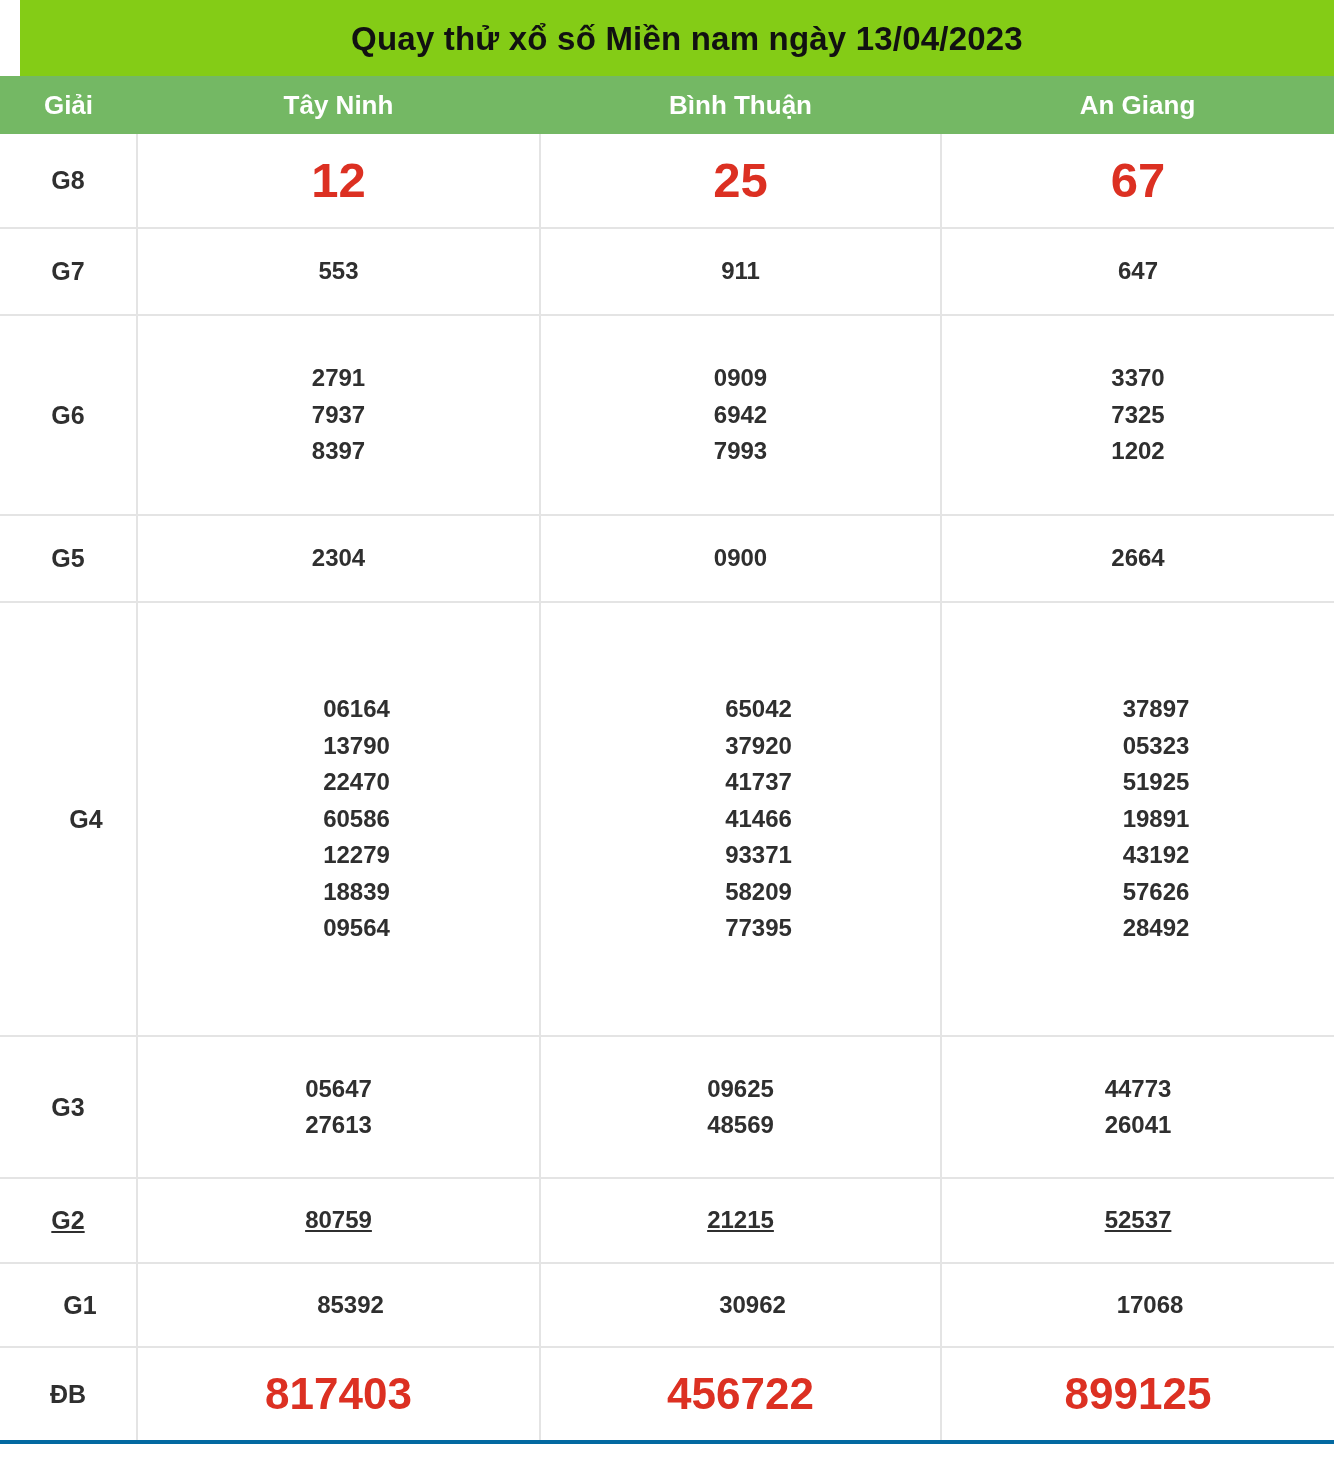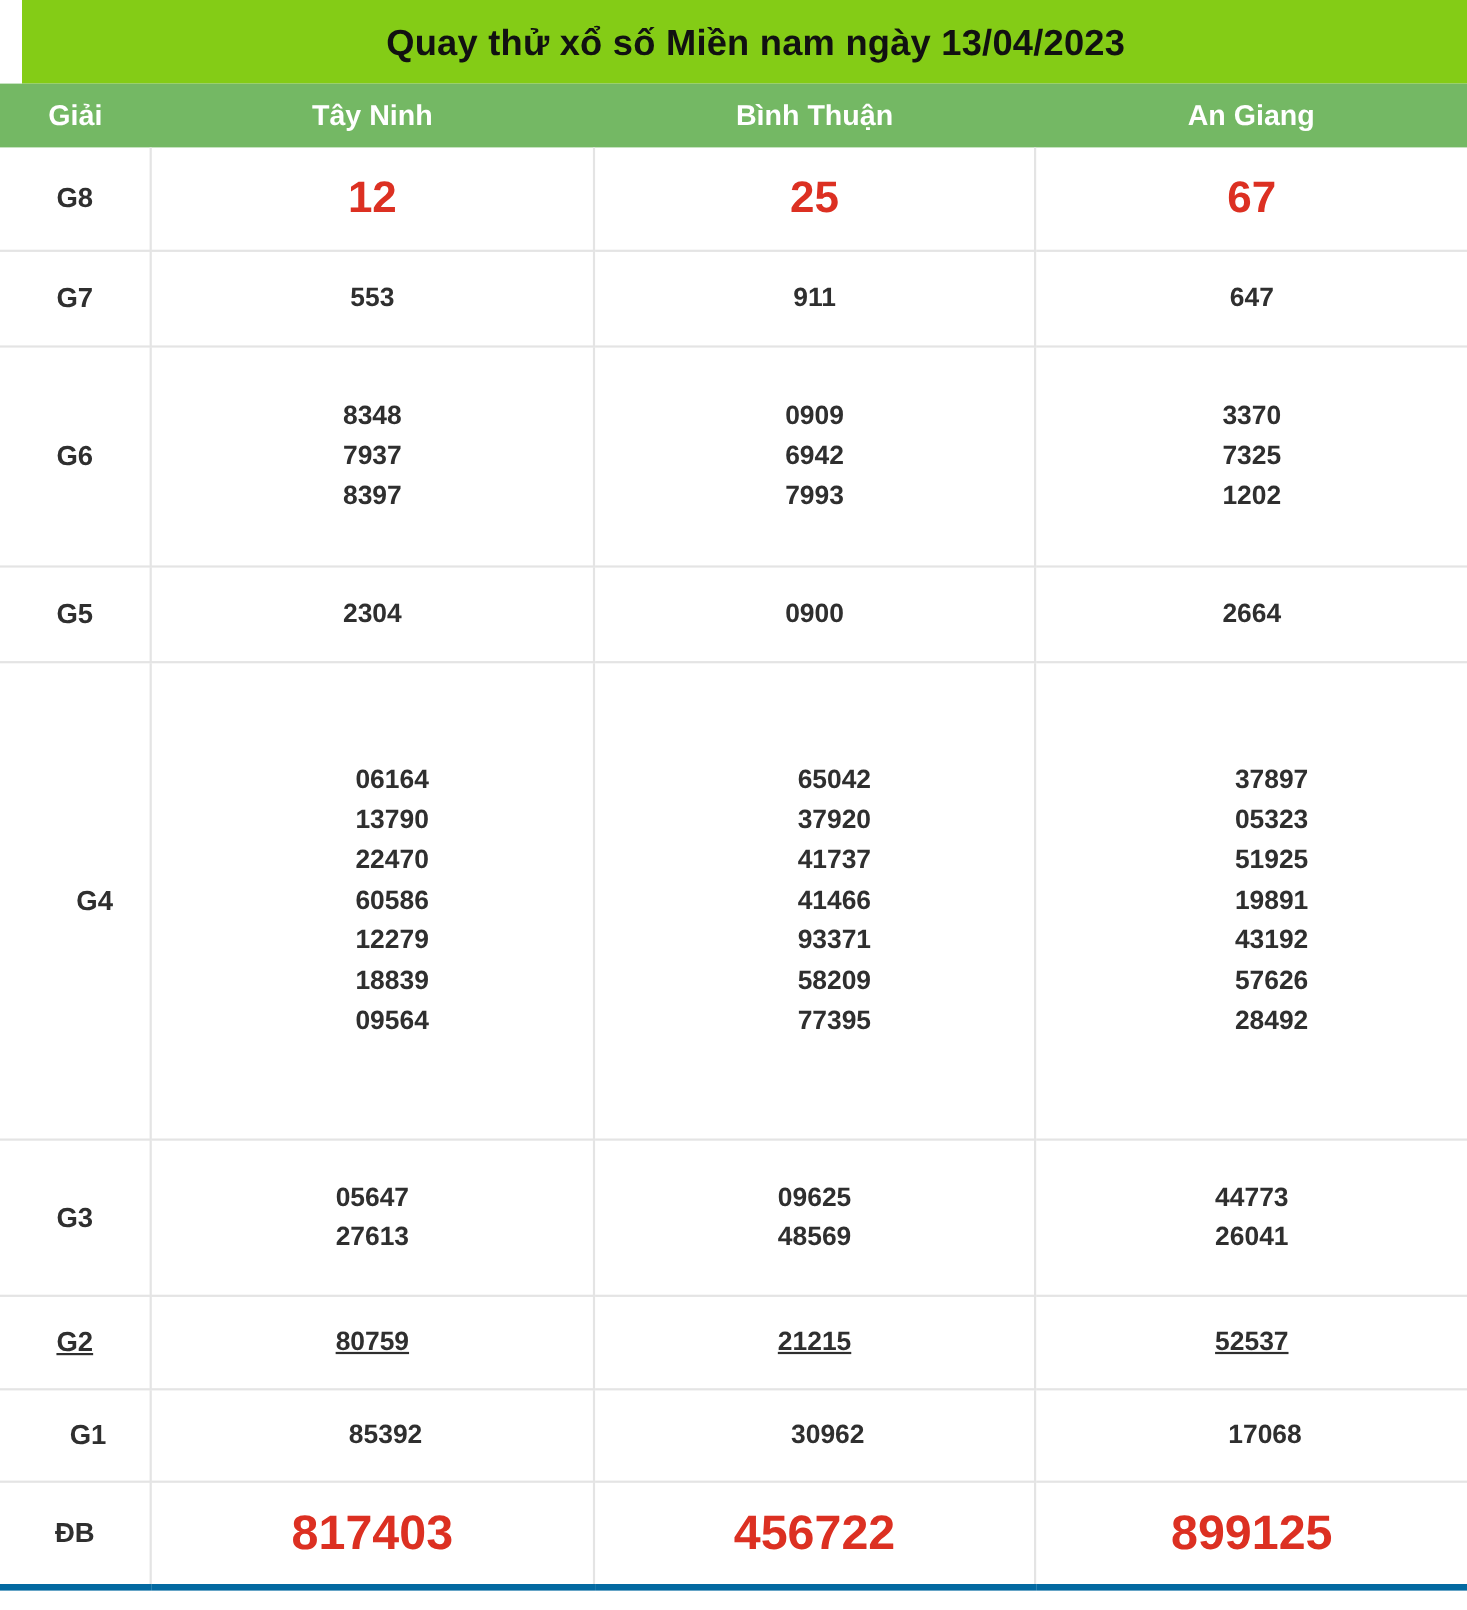--- a/index.html
+++ b/index.html
@@ -104,34 +104,34 @@
     justify-content: center;
     align-items: center;
   }
   .num-stack .n { display: block; }
 
   
   tr.row-g8 td.numcell,
   tr.row-db td.numcell {
     color: #dc3022;
   }
-  tr.row-g8 td.numcell { font-size: 40px; }
+  tr.row-g8 td.numcell { font-size: 49px; }
   tr.row-db td.numcell { font-size: 44px; }
 
   
   tr.row-g8 td { height: 93px; }
   tr.row-g7 td { height: 85px; }
   tr.row-g6 td { height: 198px; }
   tr.row-g5 td { height: 85px; }
   tr.row-g4 td { height: 432px; padding-left: 36px; }
   tr.row-g3 td { height: 140px; }
   tr.row-g2 td { height: 83px; text-decoration: underline; }
   tr.row-g1 td { height: 82px; padding-left: 24px; }
   tr.row-db td { height: 92px; }
-  tr.row-db td { border-bottom: 6px solid #0369a1; }
+  tr.row-db td { border-bottom: 4px solid #0369a1; }
 </style>
 </head>
 <body>
 
 <div class="lottery-page">
 
   <div class="title-bar">
     <div class="title-text">Quay thử xổ số Miền nam ngày 13/04/2023</div>
   </div>
 
@@ -162,21 +162,21 @@
         <td class="prize-label">G7</td>
         <td class="numcell">553</td>
         <td class="numcell">911</td>
         <td class="numcell">647</td>
       </tr>
 
       <tr class="row-g6">
         <td class="prize-label">G6</td>
         <td class="numcell">
           <div class="num-stack">
-              <span class="n">8348</span>
+              <span class="n">2791</span>
               <span class="n">7937</span>
               <span class="n">8397</span>
             </div>
         </td>
         <td class="numcell">
           <div class="num-stack">
               <span class="n">0909</span>
               <span class="n">6942</span>
               <span class="n">7993</span>
             </div>

